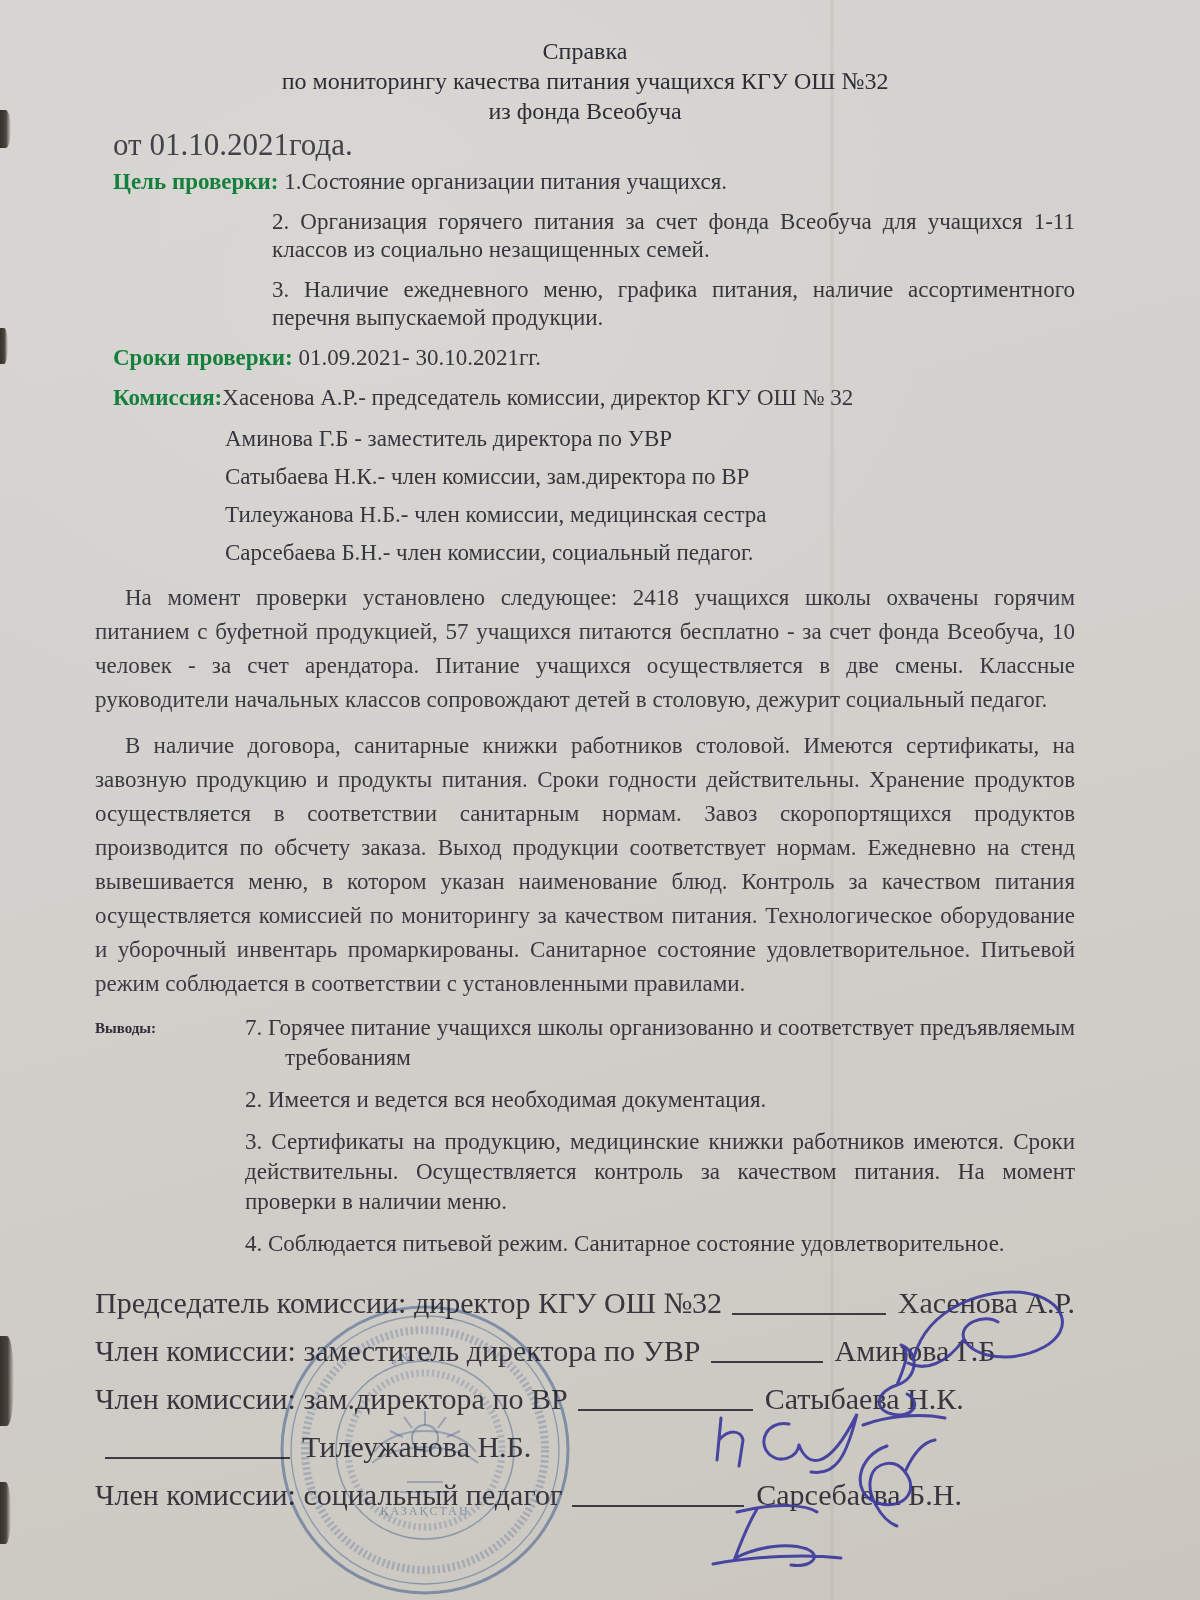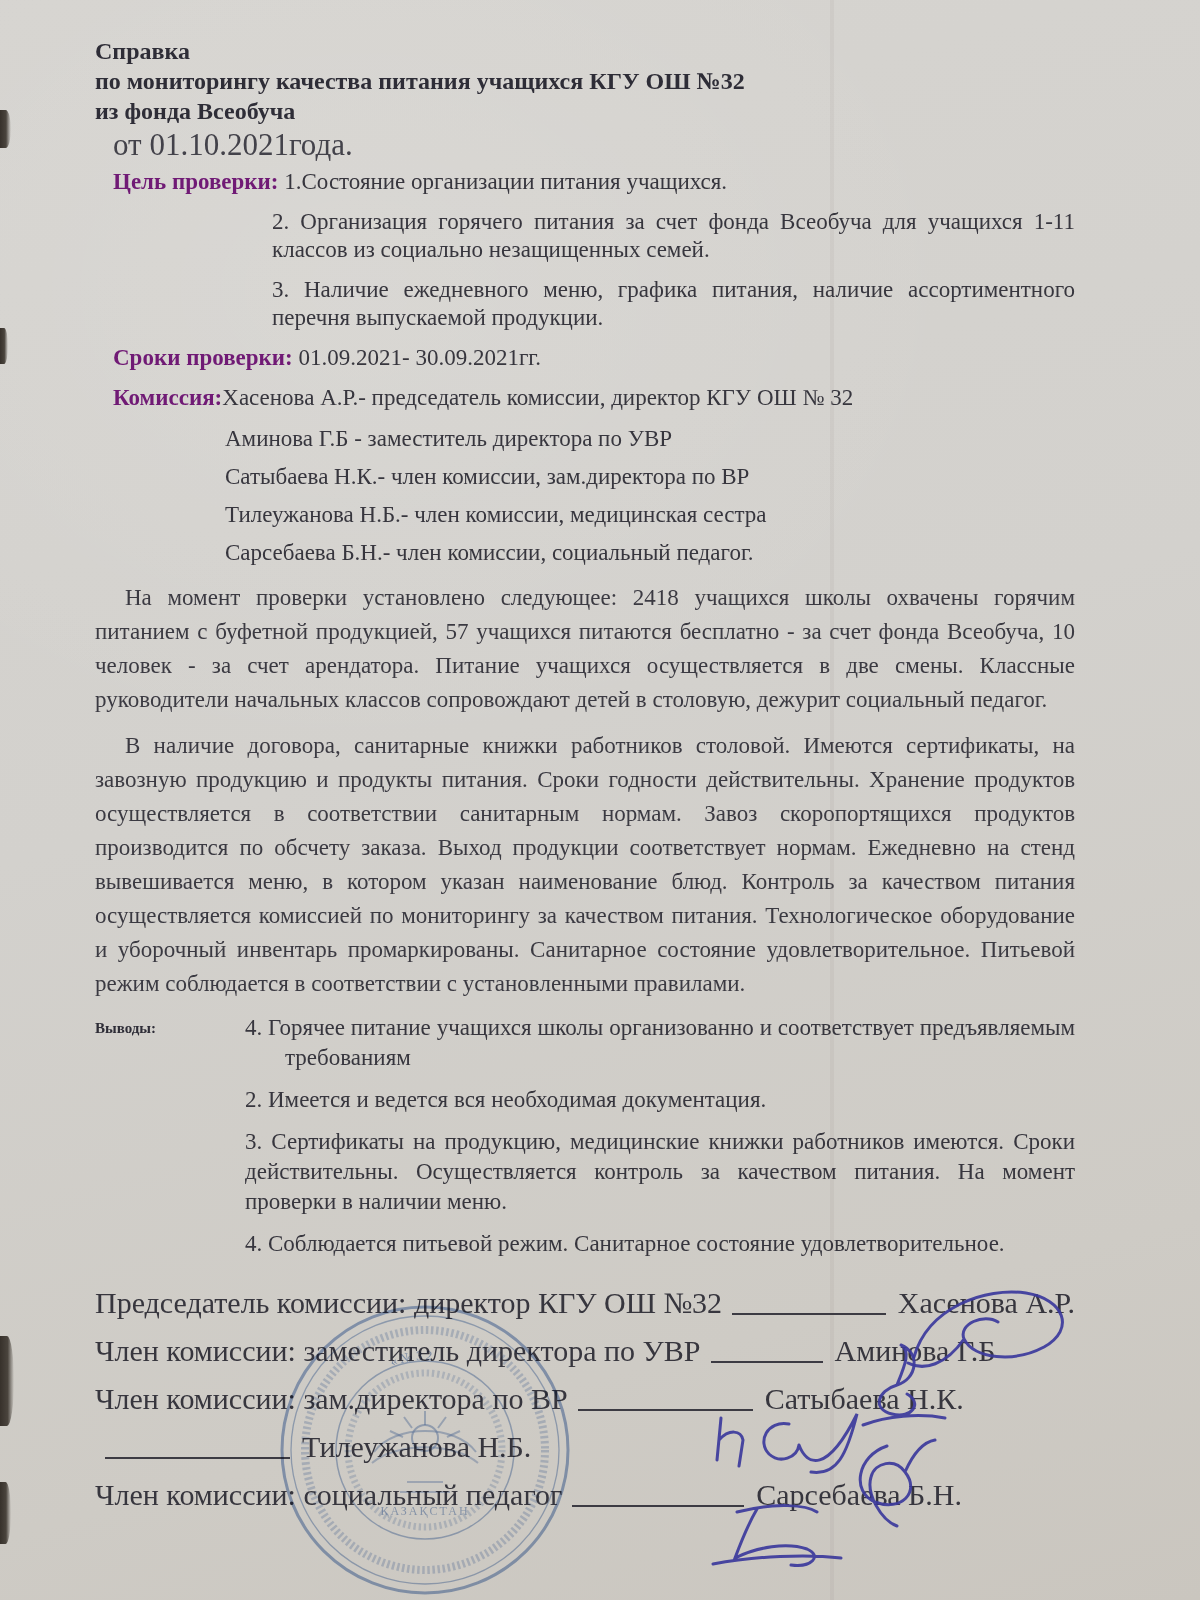--- a/index.html
+++ b/index.html
@@ -7,26 +7,26 @@
     width:1200px;height:1600px;overflow:hidden;
     font-family:"Liberation Serif","DejaVu Serif",serif;
     background:
       radial-gradient(ellipse 900px 700px at 30% 18%, rgba(255,255,255,0.10), rgba(255,255,255,0) 70%),
       linear-gradient(165deg,#d6d4d0 0%,#d3d1cd 45%,#cecbc5 80%,#cac6bf 100%);
     color:#37363e;
   }
   #page{position:relative;width:1200px;height:1600px;}
   #content{position:absolute;top:36px;left:95px;right:125px;}
 
-  .title{ font-weight:bold;font-size:24px;line-height:30px;color:#2e2d37;}
+  .title{ text-align:center;font-weight:normal;font-size:24px;line-height:30px;color:#2e2d37;}
   .dateline{font-size:31px;line-height:30px;margin:4px 0 8px 18px;color:#43424a;}
 
   p,.row{margin:0;}
   .lead-row{font-size:23px;line-height:28px;margin-bottom:12px;margin-left:18px;}
-  .lead-row b{color:#701a75;}
+  .lead-row b{color:#15803d;}
   .indent-item{font-size:23px;line-height:28px;margin:0 0 12px 177px;text-align:justify;}
   .member{font-size:23px;line-height:28px;margin:0 0 10px 130px;}
 
   .para{font-size:23px;line-height:34px;text-align:justify;text-indent:30px;margin-bottom:12px;color:#3b3a42;}
 
   .concl-row{display:flex;margin-bottom:12px;}
   .concl-label{flex:0 0 150px;font-weight:bold;font-size:15px;line-height:30px;color:#2e2d37;}
   .concl-first{flex:1;font-size:23px;line-height:30px;text-align:justify;padding-left:40px;text-indent:-40px;}
   .concl-item{font-size:23px;line-height:30px;text-align:justify;margin:0 0 12px 150px;}
 
@@ -63,34 +63,34 @@
       <div>по мониторингу качества питания учащихся КГУ ОШ №32</div>
       <div>из фонда Всеобуча</div>
     </div>
 
     <div class="dateline">от 01.10.2021года.</div>
 
     <p class="lead-row"><b>Цель проверки:</b> <span>1.Состояние организации питания учащихся.</span></p>
     <p class="indent-item">2. Организация горячего питания за счет фонда Всеобуча для учащихся 1-11 классов из социально незащищенных семей.</p>
     <p class="indent-item">3. Наличие ежедневного меню, графика питания, наличие ассортиментного перечня выпускаемой продукции.</p>
 
-    <p class="lead-row"><b>Сроки проверки:</b> <span>01.09.2021- 30.09.2021гг.</span></p>
+    <p class="lead-row"><b>Сроки проверки:</b> <span>01.09.2021- 30.10.2021гг.</span></p>
 
     <p class="lead-row" style="margin-bottom:13px;"><b>Комиссия:</b><span>Хасенова А.Р.- председатель комиссии, директор КГУ ОШ № 32</span></p>
     <div class="member">Аминова Г.Б - заместитель директора по УВР</div>
     <div class="member">Сатыбаева Н.К.- член комиссии, зам.директора по ВР</div>
     <div class="member">Тилеужанова Н.Б.- член комиссии, медицинская сестра</div>
     <div class="member" style="margin-bottom:14px;">Сарсебаева Б.Н.- член комиссии, социальный педагог.</div>
 
     <p class="para">На момент проверки установлено следующее: 2418 учащихся школы охвачены горячим питанием с буфетной продукцией, 57 учащихся питаются бесплатно - за счет фонда Всеобуча, 10 человек - за счет арендатора. Питание учащихся осуществляется в две смены. Классные руководители начальных классов сопровождают детей в столовую, дежурит социальный педагог.</p>
     <p class="para">В наличие договора, санитарные книжки работников столовой. Имеются сертификаты, на завозную продукцию и продукты питания. Сроки годности действительны. Хранение продуктов осуществляется в соответствии санитарным нормам. Завоз скоропортящихся продуктов производится по обсчету заказа. Выход продукции соответствует нормам. Ежедневно на стенд вывешивается меню, в котором указан наименование блюд. Контроль за качеством питания осуществляется комиссией по мониторингу за качеством питания. Технологическое оборудование и уборочный инвентарь промаркированы. Санитарное состояние удовлетворительное. Питьевой режим соблюдается в соответствии с установленными правилами.</p>
 
     <div class="concl-row">
       <div class="concl-label">Выводы:</div>
-      <div class="concl-first">4. Горячее питание учащихся школы организованно и соответствует предъявляемым требованиям</div>
+      <div class="concl-first">7. Горячее питание учащихся школы организованно и соответствует предъявляемым требованиям</div>
     </div>
     <p class="concl-item">2. Имеется и ведется вся необходимая документация.</p>
     <p class="concl-item">3. Сертификаты на продукцию, медицинские книжки работников имеются. Сроки действительны. Осуществляется контроль за качеством питания. На момент проверки в наличии меню.</p>
     <p class="concl-item">4. Соблюдается питьевой режим. Санитарное состояние удовлетворительное.</p>
 
     <div class="sig-block">
       <div class="sig-row">
         <span>Председатель комиссии: директор КГУ ОШ №32</span>
           <span class="sig-line"></span>
           <span>Хасенова А.Р.</span>

